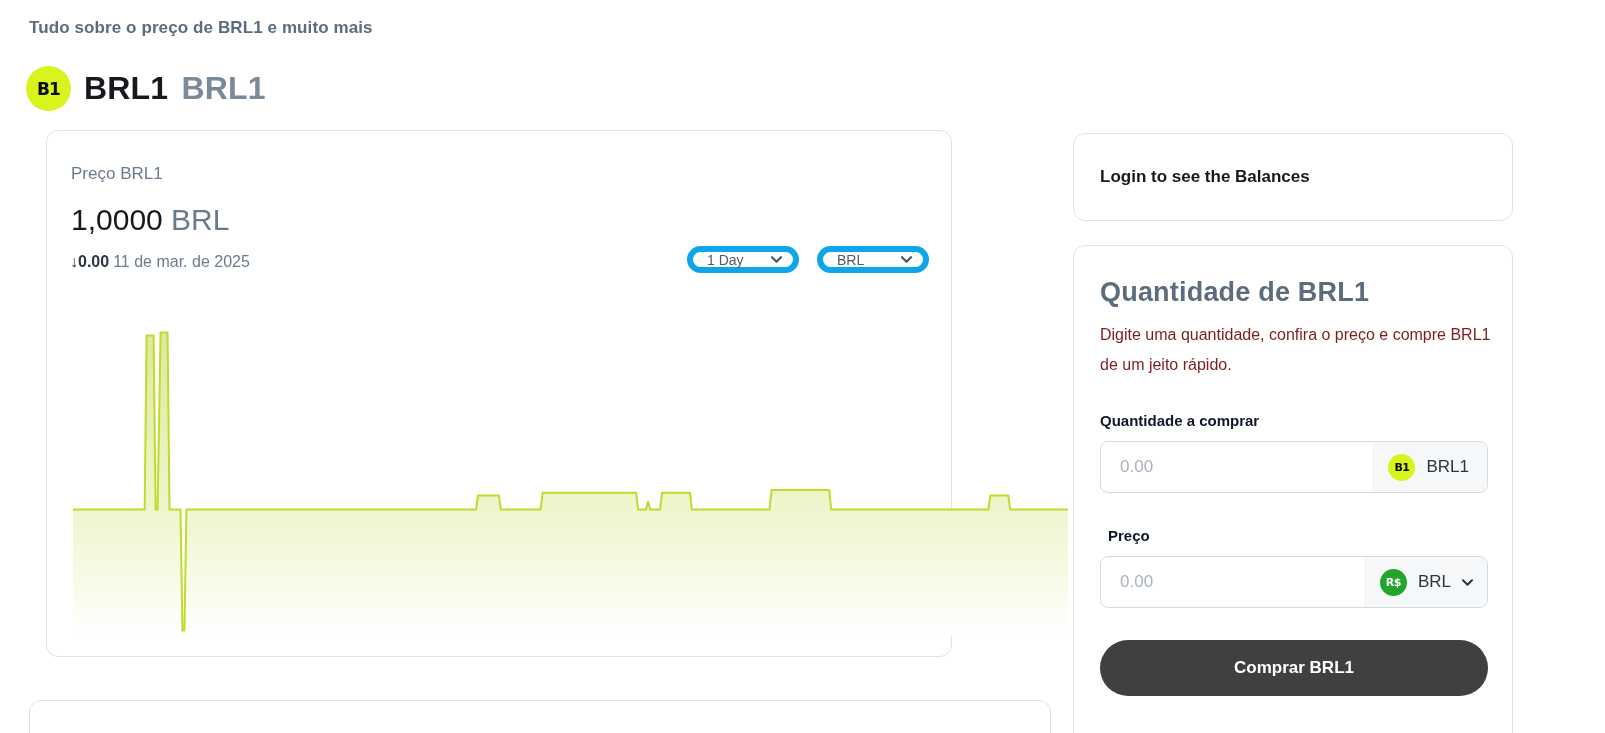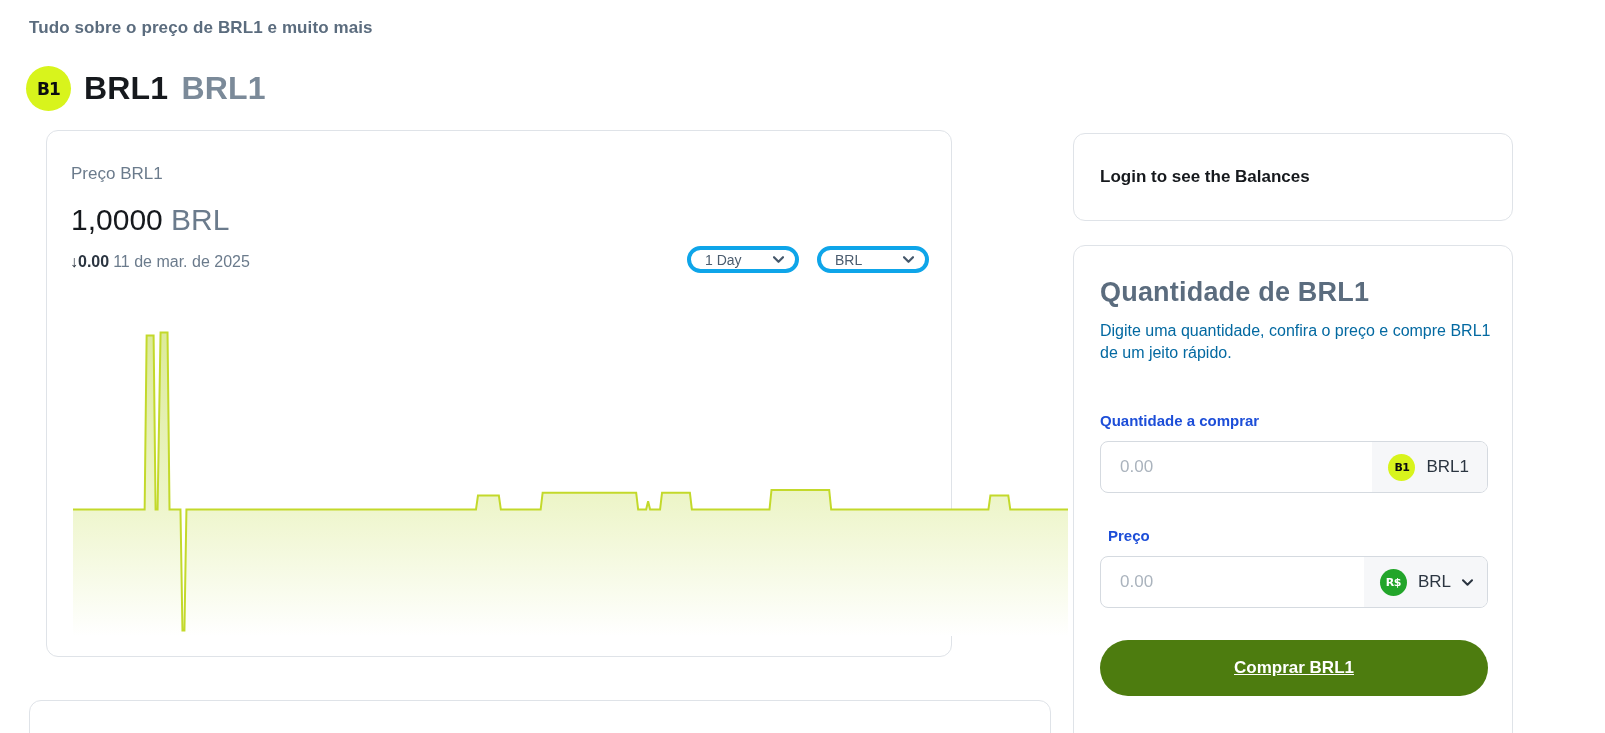--- a/index.html
+++ b/index.html
@@ -64,21 +64,21 @@
   .price-delta .num { color: #2b3541; font-weight: bold; }
   .price-delta .date { color: #6b7b8c; margin-left: 4px; }
 
   
   .pill-row {
     position: absolute; right: 22px; top: 115px;
     display: flex; gap: 18px;
   }
   .pill {
     width: 112px; height: 27px;
-    border: 4px solid #0ea5e9; border-radius: 14px;
+    border: 6px solid #0ea5e9; border-radius: 14px;
     background: #fff;
     display: flex; align-items: center;
     justify-content: space-between;
     padding: 0 11px 0 14px;
     font-size: 14px; color: #4b5c6e;
     cursor: pointer;
   }
   .chev { width: 11px; height: 7px; flex: 0 0 auto; }
   .chev svg { display: block; }
 
@@ -96,25 +96,25 @@
   }
 
   
   .calc-title {
     position: absolute; left: 26px; top: 31px;
     font-size: 27px; font-weight: bold; color: #5b6c7e;
     letter-spacing: .2px;
   }
   .calc-desc {
     position: absolute; left: 26px; top: 74px; width: 392px;
-    font-size: 16px; line-height: 22px; color: #0369a1;
+    font-size: 16px; line-height: 30px; color: #7f1d1d;
   }
   .field-label {
     position: absolute; left: 26px;
-    font-size: 15px; font-weight: bold; color: #1d4ed8;
+    font-size: 15px; font-weight: bold; color: #0f172a;
   }
   #label-qty   { top: 166px; }
   #label-price { top: 281px; margin-left: 8px; }
 
   .input-group {
     position: absolute; left: 26px; width: 388px; height: 52px;
     border: 1px solid #d5dae0; border-radius: 8px;
     display: flex; align-items: stretch; overflow: hidden;
     background: #fff;
   }
@@ -144,25 +144,24 @@
     font-family: "DejaVu Sans", sans-serif;
     flex: 0 0 auto; letter-spacing: -.5px;
   }
   .cur-icon.brl1 { background: #d8f41c; color: #0b0d10; }
   .cur-icon.brl  { background: #22a52a; color: #ffffff; }
   .cur-name { font-size: 17px; color: #2b3541; }
 
   .buy-button {
     position: absolute; left: 26px; top: 394px;
     width: 388px; height: 56px;
-    background: #4d7c0f; border: 0; border-radius: 28px;
+    background: #404040; border: 0; border-radius: 28px;
     color: #ffffff; font-size: 17px; font-weight: bold;
     font-family: "Liberation Sans", sans-serif;
     cursor: pointer;
-    text-decoration: underline;
   }
 </style>
 </head>
 <body>
 
 <div class="page">
 
   <div class="subtitle">Tudo sobre o preço de BRL1 e muito mais</div>
 
   <div class="title-row">

